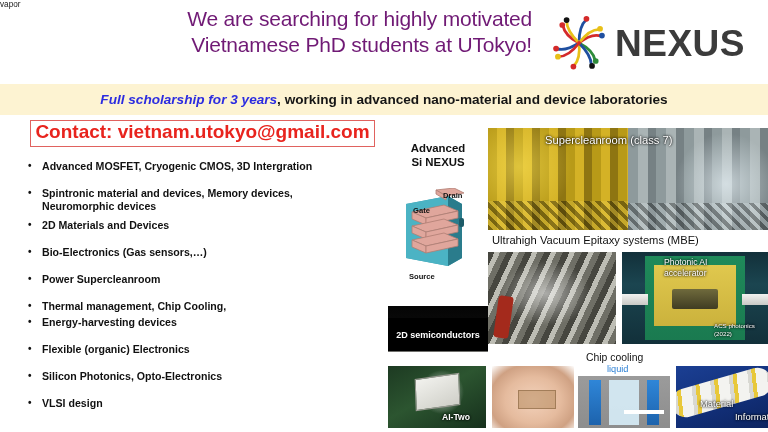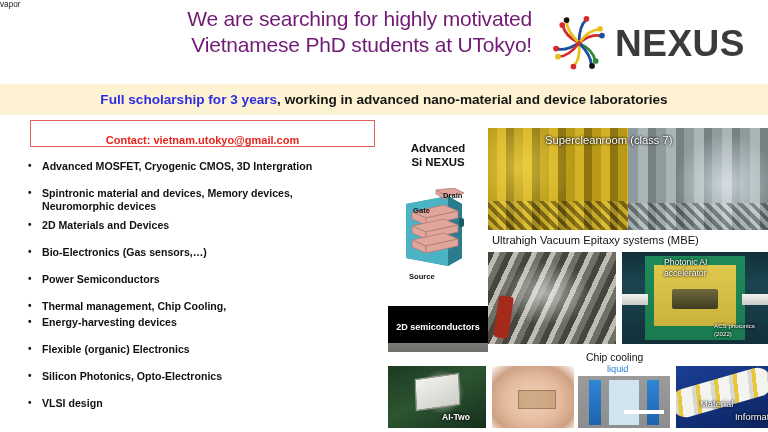--- a/index.html
+++ b/index.html
@@ -47,30 +47,30 @@
   
   .banner {
     position: absolute;
     left: 0; top: 84px; width: 768px; height: 31px;
     background: #fdf3d2;
     display: flex; align-items: center; justify-content: center;
     font-size: 13.6px; font-weight: bold;
     color: #151515;
     white-space: nowrap;
   }
-  .banner .hl { color: #2c2ce0; }
+  .banner .hl { color: #2c2ce0; font-style: italic; }
 
   
   .contact-box {
     position: absolute;
     left: 30px; top: 120px; width: 345px; height: 27px;
     border: 1.4px solid #e0625f;
     background: #ffffff;
-    display: flex; align-items: flex-end; justify-content: center;
-    color: #e8241e; font-weight: bold; font-size: 11px;
+    display: flex; align-items: flex-start; justify-content: center;
+    color: #e8241e; font-weight: bold; font-size: 19px;
     white-space: nowrap;
   }
 
   
   .bullets {
     position: absolute;
     left: 24px; top: 160px; width: 366px;
   }
   .b-row {
     display: flex;
@@ -127,21 +127,21 @@
     text-shadow: 0 0 3px rgba(0,0,0,.85), 0 0 2px rgba(0,0,0,.9);
     white-space: nowrap;
   }
 
   
   .tile-2d {
     left: 388px; top: 306px; width: 100px; height: 46px;
     background: linear-gradient(180deg,#050505 0%,#0a0a0a 40%,#7b7b78 44%,#9b9b97 52%,#8a8a86 62%,#6e6e6b 100%);
   }
   .tile-2d .bar {
-    position: absolute; left: 0; top: 4px; width: 100%; height: 33px;
+    position: absolute; left: 0; top: 12px; width: 100%; height: 33px;
     background: #000;
   }
   .tile-2d .bar span {
     position: absolute; left: 50%; top: 50%; transform: translate(-50%,-50%);
     color: #fff; font-size: 9px; font-weight: bold; white-space: nowrap;
   }
 
   
   .tile-clean-l {
     left: 488px; top: 128px; width: 140px; height: 102px;
@@ -341,21 +341,21 @@
       <div class="b-row" style="margin-top: 6px;">
         <span class="b-dot">•</span>
         <span class="b-txt">2D Materials and Devices</span>
       </div>
       <div class="b-row" style="margin-top: 14px;">
         <span class="b-dot">•</span>
         <span class="b-txt">Bio-Electronics (Gas sensors,…)</span>
       </div>
       <div class="b-row" style="margin-top: 14px;">
         <span class="b-dot">•</span>
-        <span class="b-txt">Power Semiconductors</span>
+        <span class="b-txt">Power Supercleanroom</span>
       </div>
       <div class="b-row" style="margin-top: 14px;">
         <span class="b-dot">•</span>
         <span class="b-txt">Thermal management, Chip Cooling,</span>
       </div>
       <div class="b-row" style="margin-top: 4px;">
         <span class="b-dot">•</span>
         <span class="b-txt">Energy-harvesting devices</span>
       </div>
       <div class="b-row" style="margin-top: 14px;">

